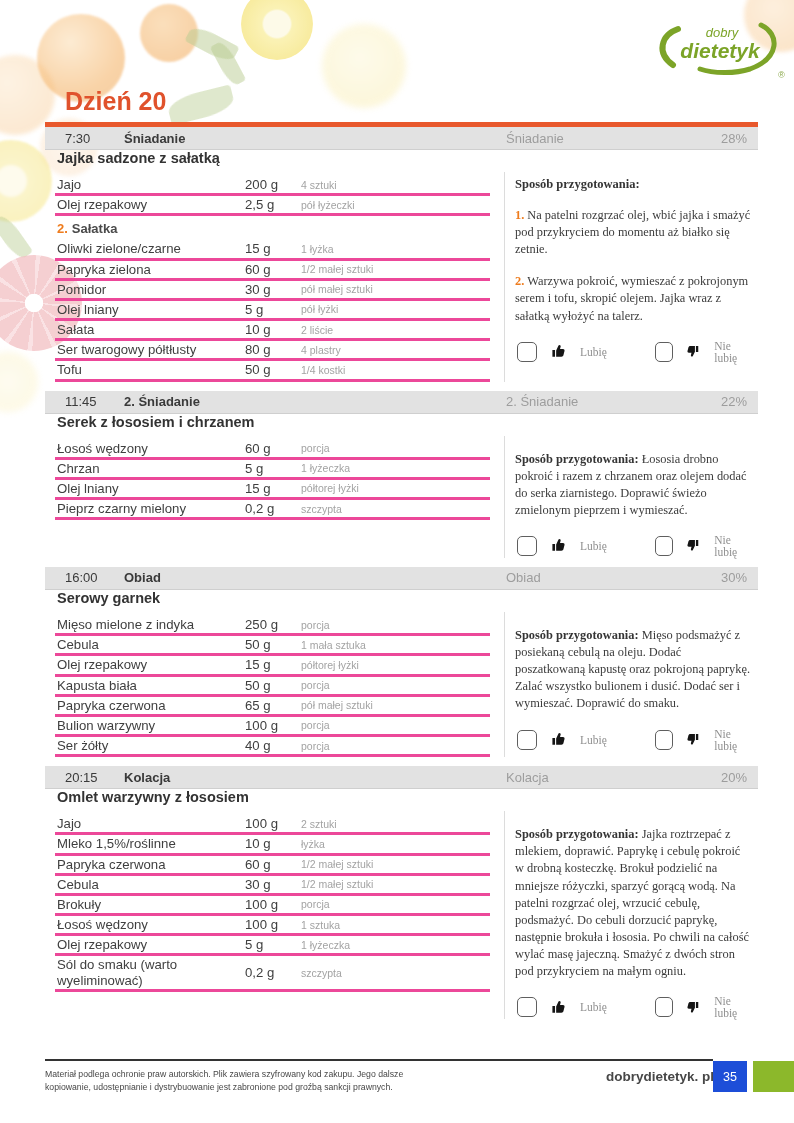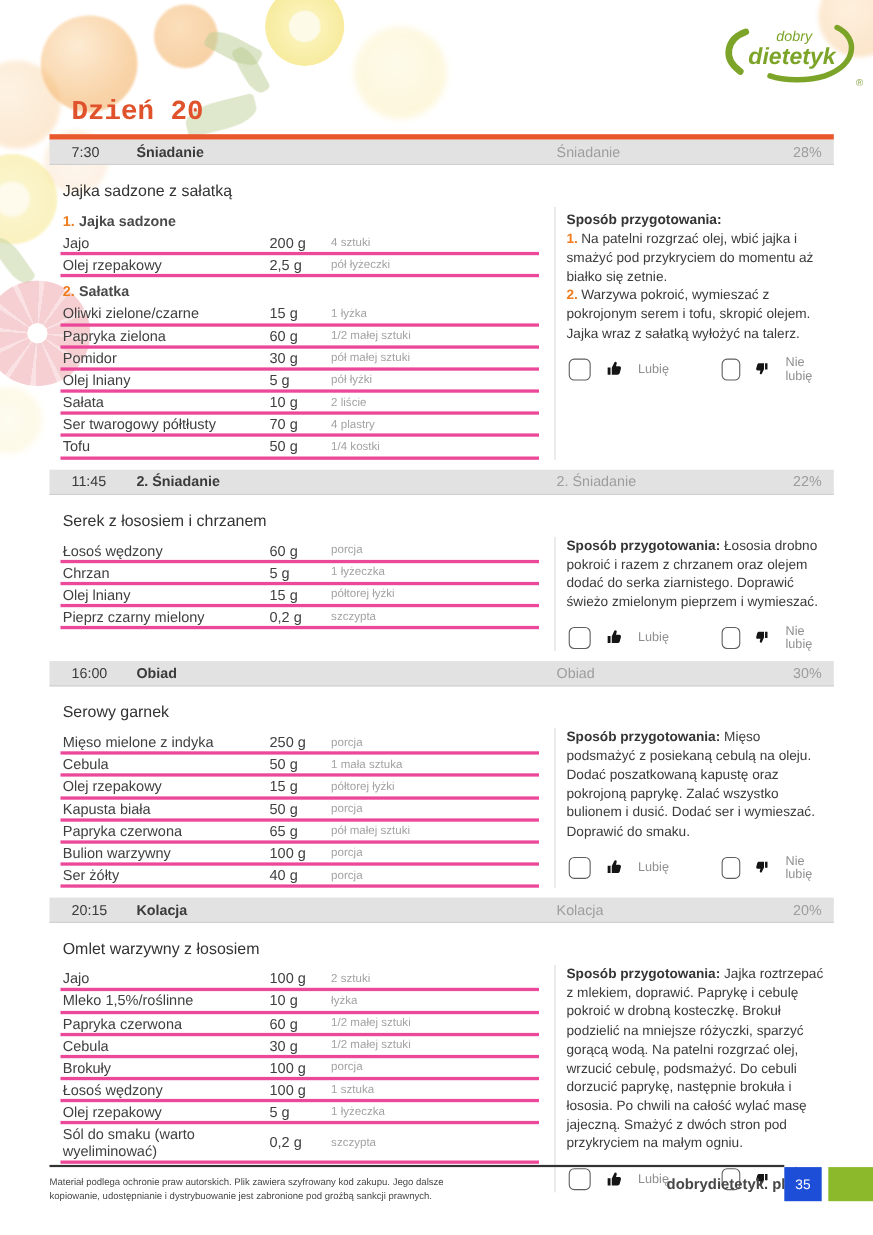--- a/index.html
+++ b/index.html
@@ -32,46 +32,46 @@
   .grapefruit{left:-14px;top:255px;width:96px;height:96px;opacity:.65;filter:blur(.6px);
     background:
       radial-gradient(circle,#ffffff 0 13%,transparent 14%),
       repeating-conic-gradient(from 8deg,#f1b6ba 0 24deg,#f8d4d6 24deg 30deg);}
   .lemon-low{left:-22px;top:352px;width:60px;height:60px;opacity:.25;filter:blur(3px);
     background:radial-gradient(circle,#fdf4c8,#f6e489);}
   
   .logo{position:absolute;left:648px;top:20px;width:146px;height:62px;z-index:2;font-style:italic;}
   
   .title{position:relative;z-index:1;margin:0;padding:88px 0 0 65px;
-         font-size:25px;line-height:27px;font-weight:700;color:#e0522c;font-family:Liberation Mono, monospace;}
+         font-size:25px;line-height:27px;font-weight:700;color:#e0522c;}
   .orange-rule{position:relative;z-index:1;margin:7px 0 0 45px;width:713px;height:5px;background:#e8582c;}
   
   #meals{position:relative;z-index:1;}
   .meal-bar{position:relative;margin-left:45px;width:713px;height:23px;background:#e2e2e2;
             border-bottom:1px solid #cfcfcf;box-sizing:border-box;display:flex;align-items:center;font-size:13px;}
   .meal-time{margin-left:20px;width:44px;color:#3a3a3a;}
   .meal-name{margin-left:15px;font-weight:700;color:#3a3a3a;}
   .meal-name-right{position:absolute;left:461px;color:#9d9d9d;}
   .meal-percent{position:absolute;right:11px;color:#9d9d9d;}
-  .recipe-title{margin:16px 0 6px 57px;font-size:14.5px;font-weight:400;color:#333;}
+  .recipe-title{margin:0 0 6px 57px;font-size:14.5px;font-weight:700;color:#333;}
   .meal-body{display:flex;margin-left:45px;width:713px;margin-bottom:9px;}
   .col-left{width:459px;box-sizing:border-box;}
   .col-divider{width:1px;background:#dcdcdc;}
-  .col-right{flex:1;box-sizing:border-box;padding:0 6px 0 10px;}
+  .col-right{flex:1;box-sizing:border-box;padding:0 6px 0 10px;font-family:Liberation Serif, serif;}
   .group-heading{margin:5px 0 4px 12px;font-size:13px;font-weight:700;color:#4a4a4a;}
   .group-heading + .rows{margin-top:0;}
   .group-heading .g-num{color:#ee7c1e;margin-right:4px;}
   .rows{margin:4px 0 0 10px;width:435px;}
   .ing-row{display:flex;align-items:center;min-height:19.6px;box-sizing:border-box;
            border-bottom:3px solid #ec4899;padding:1px 0;}
   .ing-name{width:190px;padding:0 8px 0 2px;box-sizing:border-box;font-size:13.2px;color:#3f3f3f;line-height:1.15;}
   .ing-amount{width:56px;font-size:13.2px;color:#3f3f3f;}
   .ing-measure{flex:1;font-size:10.5px;color:#a3a3a3;}
   .prep-heading{margin:5px 0 2px;font-size:12.5px;font-weight:700;color:#353535;}
-  .prep p{margin:0 0;font-size:12.4px;line-height:1.38;color:#3b3b3b;}
+  .prep p{margin:15px 0;font-size:12.4px;line-height:1.38;color:#3b3b3b;}
   .prep p b{color:#353535;}
   .step-num{color:#ee7c1e;font-weight:700;margin-right:3px;}
   .likes{display:flex;align-items:center;gap:48px;margin:12px 0 0 2px;}
   .like-group{display:flex;align-items:center;gap:14px;}
   .checkbox{width:18px;height:18px;border:1.6px solid #5f5f5f;border-radius:5px;background:#fff;
             display:inline-block;cursor:pointer;}
   .like-label{font-size:11.5px;color:#8f8f8f;}
   .thumb{display:inline-block;}
   
   .footer{position:absolute;left:0;top:1059px;width:794px;z-index:1;}
@@ -121,21 +121,20 @@
   <section class="meal">
     <div class="meal-bar">
       <span class="meal-time">7:30</span>
       <span class="meal-name">Śniadanie</span>
       <span class="meal-name-right">Śniadanie</span>
       <span class="meal-percent">28%</span>
     </div>
     <h2 class="recipe-title">Jajka sadzone z sałatką</h2>
     <div class="meal-body">
       <div class="col-left ingredients">
-            <div class="group-heading"><span class="g-num">1.</span><span>Jajka sadzone</span></div>
             <div class="rows">
               <div class="ing-row">
                 <span class="ing-name">Jajo</span>
                 <span class="ing-amount">200 g</span>
                 <span class="ing-measure">4 sztuki</span>
               </div>
               <div class="ing-row">
                 <span class="ing-name">Olej rzepakowy</span>
                 <span class="ing-amount">2,5 g</span>
                 <span class="ing-measure">pół łyżeczki</span>
@@ -163,21 +162,21 @@
                 <span class="ing-amount">5 g</span>
                 <span class="ing-measure">pół łyżki</span>
               </div>
               <div class="ing-row">
                 <span class="ing-name">Sałata</span>
                 <span class="ing-amount">10 g</span>
                 <span class="ing-measure">2 liście</span>
               </div>
               <div class="ing-row">
                 <span class="ing-name">Ser twarogowy półtłusty</span>
-                <span class="ing-amount">70 g</span>
+                <span class="ing-amount">80 g</span>
                 <span class="ing-measure">4 plastry</span>
               </div>
               <div class="ing-row">
                 <span class="ing-name">Tofu</span>
                 <span class="ing-amount">50 g</span>
                 <span class="ing-measure">1/4 kostki</span>
               </div>
             </div>
           </div>
       <div class="col-divider"></div>

